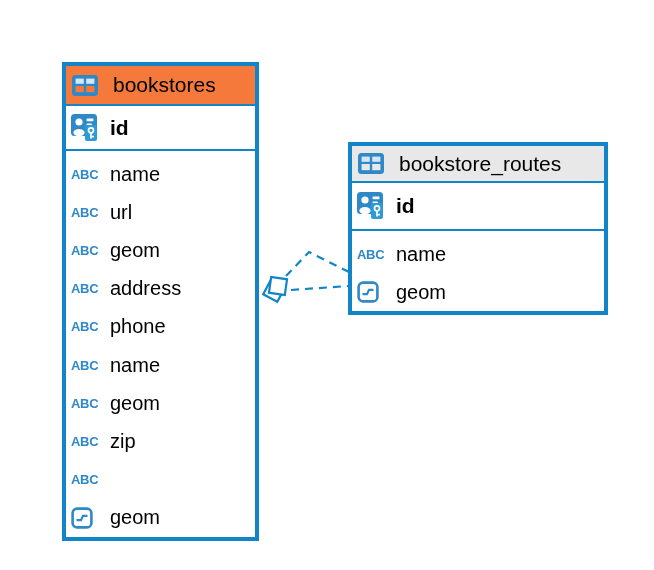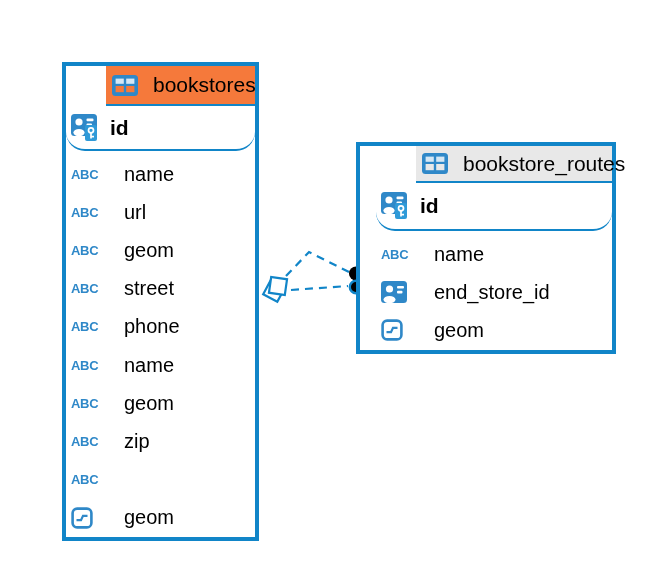--- a/index.html
+++ b/index.html
@@ -5,40 +5,39 @@
   html,body{margin:0;padding:0;background:#fff;}
   .canvas{
     position:relative;width:654px;height:570px;background:var(--table-background,#fff);
     font-family:"Liberation Sans", sans-serif;color:var(--text,#000);overflow:hidden;
   }
   .erd-table{
     position:absolute;background:#fff;border:4px solid var(--accent-blue);
     box-sizing:border-box;
   }
   .t-left{left:62px;top:62px;width:197px;}
-  .t-right{left:356px;top:142px;width:260px;padding-left:16px;}
+  .t-right{left:348px;top:142px;width:260px;}
   .thead{
     display:flex;align-items:center;box-sizing:border-box;
     padding:0 6px;gap:8px;border-bottom:2px solid var(--accent-blue);
     font-size:21px;
-    margin-left:40px;
   }
   .t-left .thead{height:40px;background:var(--header-orange);--hcell:var(--header-orange);}
   .t-right .thead{height:37px;background:var(--header-gray);--hcell:var(--header-gray);}
   .pkrow{
     display:flex;align-items:center;box-sizing:border-box;
     padding:0 5px;gap:6px;border-bottom:2px solid var(--accent-blue);
-    font-size:21px;font-weight:bold;border-radius:19px;
+    font-size:21px;font-weight:bold;
   }
   .t-left .pkrow{height:45px;}
   .t-right .pkrow{height:48px;}
   .cols{padding-top:4px;}
   .crow{
     display:flex;align-items:center;box-sizing:border-box;
-    height:38.2px;padding:0 5px;gap:20px;font-size:20px;
+    height:38.2px;padding:0 5px;gap:6px;font-size:20px;
   }
   .islot{width:33px;display:flex;align-items:center;flex:none;}
   .abc{
     font-size:13px;font-weight:800;letter-spacing:-0.3px;
     color:var(--icon-blue);line-height:1;
   }
   .icon-table{width:26px;height:21px;display:block;}
   .icon-pk{width:30px;height:28px;display:block;}
   .icon-fk{width:26px;height:22px;display:block;}
   .icon-geom{width:22px;height:22px;display:block;}
@@ -134,21 +133,21 @@
       <div class="crow">
         <span class="islot">
             <span class="abc">ABC</span>
           </span>
         <span>geom</span>
       </div>
       <div class="crow">
         <span class="islot">
             <span class="abc">ABC</span>
           </span>
-        <span>street</span>
+        <span>address</span>
       </div>
       <div class="crow">
         <span class="islot">
             <span class="abc">ABC</span>
           </span>
         <span>phone</span>
       </div>
       <div class="crow">
         <span class="islot">
             <span class="abc">ABC</span>
@@ -202,28 +201,20 @@
     </div>
     <div class="cols">
       <div class="crow">
         <span class="islot">
             <span class="abc">ABC</span>
           </span>
         <span>name</span>
       </div>
       <div class="crow">
         <span class="islot">
-          <svg class="icon-fk">
-              <use href="#sym-fk" xlink:href="#sym-fk"></use>
-            </svg>
-        </span>
-        <span>end_store_id</span>
-      </div>
-      <div class="crow">
-        <span class="islot">
           <svg class="icon-geom">
               <use href="#sym-geom" xlink:href="#sym-geom"></use>
             </svg>
         </span>
         <span>geom</span>
       </div>
     </div>
   </div>
 
 </div>

